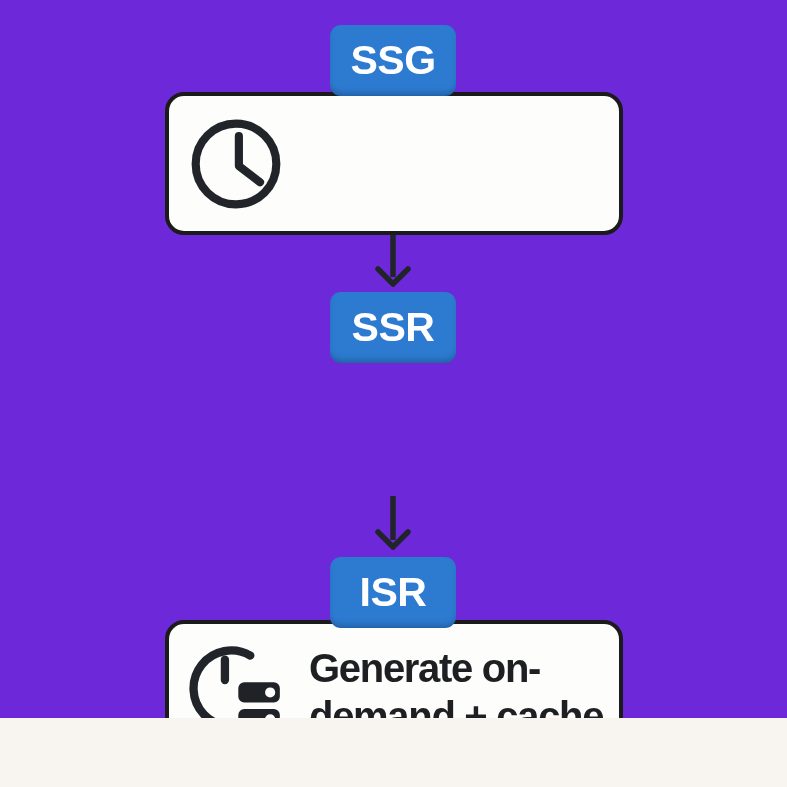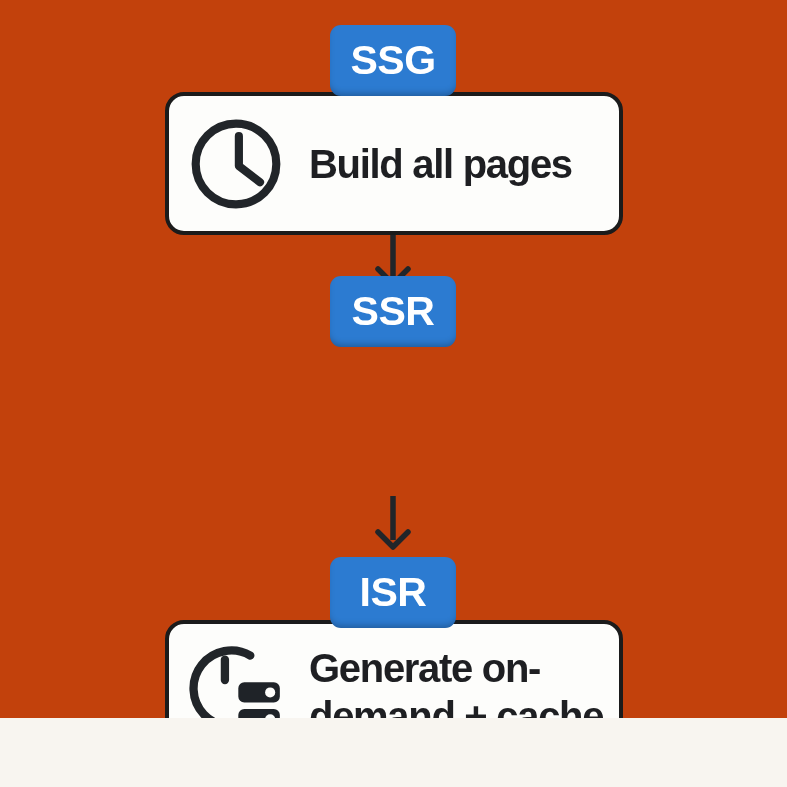--- a/index.html
+++ b/index.html
@@ -5,21 +5,21 @@
   html, body {
     margin: 0;
     padding: 0;
     background: #F8F5F0;
     font-family: "Liberation Sans", "DejaVu Sans", sans-serif;
   }
   .canvas {
     position: relative;
     width: 787px;
     height: 718px;
-    background: #c2410c;
+    background: #6d28d9;
     overflow: hidden;
   }
   .badge {
     position: absolute;
     left: 330px;
     width: 126px;
     height: 71px;
     background: #2C7BD1;
     border-radius: 11px;
     color: #FFFFFF;
@@ -81,30 +81,29 @@
   <div class="badge" style="top:25px">SSG</div>
 
   <div class="card" style="top:92px">
     <span class="icon-wrap">
       <svg width="96" height="96" viewBox="0 0 100 100" fill="none">
         <circle class="ink" cx="50" cy="50" r="42" stroke-width="8.5"></circle>
         <polyline class="ink" points="53,21 53,52 75,69" stroke-width="8.5" stroke-linecap="round" stroke-linejoin="round" fill="none"></polyline>
       </svg>
     </span>
     <div class="card-text">
-      <div>Build all pages</div>
     </div>
   </div>
 
   <svg class="arrow" style="top:233px" viewBox="0 0 44 58">
     <line class="ink" x1="22" y1="0" x2="22" y2="44" stroke-width="5.5"></line>
     <polyline class="ink" points="7,36 22,51 37,36" stroke-width="5.5" stroke-linecap="round" stroke-linejoin="round" fill="none"></polyline>
   </svg>
 
-  <div class="badge" style="top:276px">SSR</div>
+  <div class="badge" style="top:292px">SSR</div>
 
 
   <svg class="arrow" style="top:496px" viewBox="0 0 44 58">
     <line class="ink" x1="22" y1="0" x2="22" y2="44" stroke-width="5.5"></line>
     <polyline class="ink" points="7,36 22,51 37,36" stroke-width="5.5" stroke-linecap="round" stroke-linejoin="round" fill="none"></polyline>
   </svg>
 
   <div class="badge" style="top:557px">ISR</div>
 
   <div class="card" style="top:620px">

